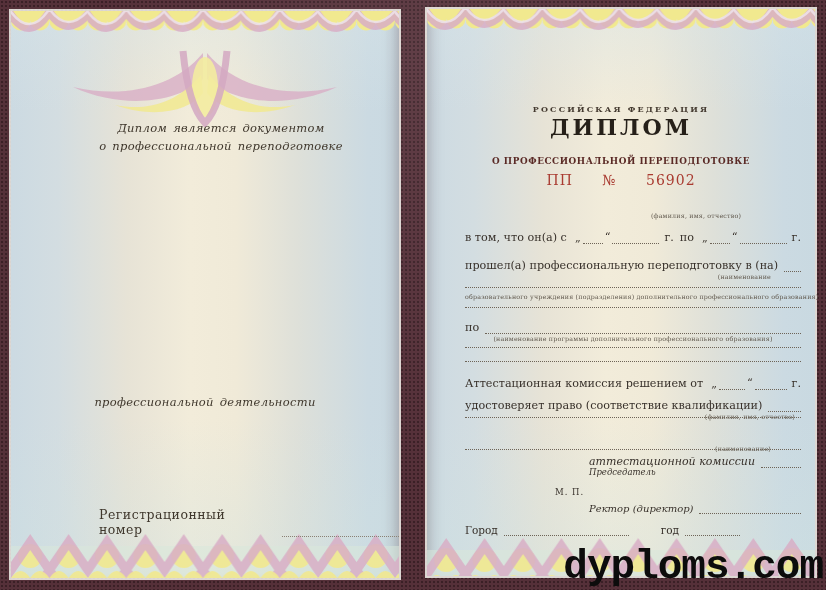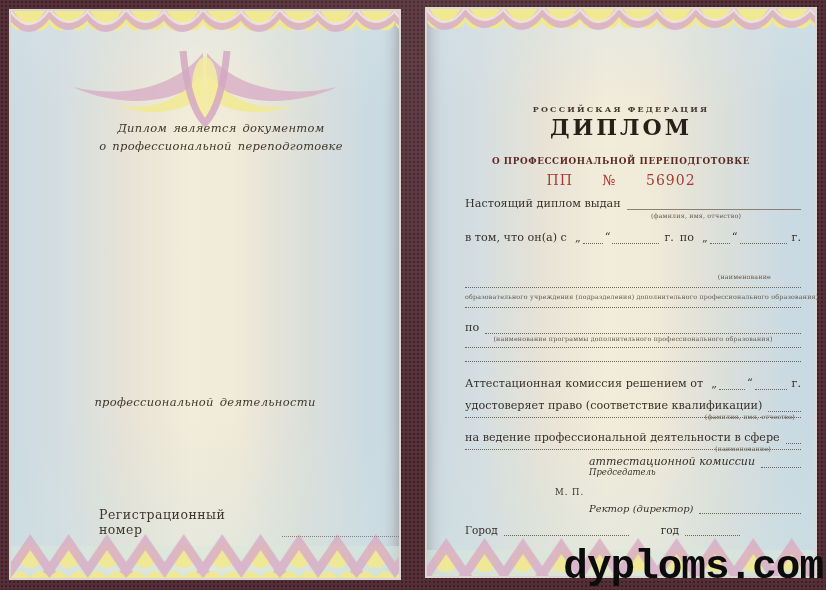--- a/index.html
+++ b/index.html
@@ -136,41 +136,41 @@
 
   <div class="country">РОССИЙСКАЯ ФЕДЕРАЦИЯ</div>
   <div class="title">ДИПЛОМ</div>
   <div class="subtitle">О ПРОФЕССИОНАЛЬНОЙ ПЕРЕПОДГОТОВКЕ</div>
   <div class="serial">
     <span>ПП</span>
     <span>№</span>
     <span>56902</span>
   </div>
 
-  <div class="row" style="top:186px">
-    <span class="lbl">Настоящий диплом выдан</span>
-    <span class="fill solid"></span>
-  </div>
   <div class="hint" style="top:203px;left:170px;right:20px;text-align:center">(фамилия, имя, отчество)</div>
 
   <div class="row" style="top:220px">
     <span class="lbl">в том, что он(а) с</span>
     <span class="q">„</span>
     <span class="fill w20"></span>
     <span class="q">“</span>
     <span class="fill"></span>
     <span class="lbl" style="margin-left:5px">г.</span>
     <span class="lbl">по</span>
     <span class="q">„</span>
     <span class="fill w20"></span>
     <span class="q">“</span>
     <span class="fill"></span>
     <span style="margin-left:5px">г.</span>
   </div>
 
+  <div class="row" style="top:248px">
+    <span class="lbl">прошел(а) профессиональную переподготовку в  (на)</span>
+    <span class="fill"></span>
+  </div>
   <div class="hint" style="top:264px;right:44px">(наименование</div>
   <div class="hline" style="top:278px"></div>
   <div class="hint center" style="top:284px">образовательного учреждения (подразделения) дополнительного профессионального образования)</div>
   <div class="hline" style="top:298px"></div>
 
   <div class="row" style="top:310px">
     <span class="lbl">по</span>
     <span class="fill"></span>
   </div>
   <div class="hint center" style="top:326px">(наименование программы  дополнительного профессионального образования)</div>
@@ -186,24 +186,20 @@
     <span style="margin-left:5px">г.</span>
   </div>
 
   <div class="row" style="top:388px">
     <span class="lbl">удостоверяет право (соответствие квалификации)</span>
     <span class="fill"></span>
   </div>
   <div class="hint" style="top:404px;right:20px">(фамилия, имя, отчество)</div>
   <div class="hline" style="top:408px"></div>
 
-  <div class="row" style="top:420px">
-    <span class="lbl">на ведение профессиональной деятельности в сфере</span>
-    <span class="fill"></span>
-  </div>
   <div class="hint" style="top:436px;right:44px">(наименование)</div>
   <div class="hline" style="top:440px"></div>
 
   <div id="chair1" class="sig">Председатель</div>
   <div class="row sig" id="row-chair2">
     <span class="lbl">аттестационной комиссии</span>
     <span class="fill"></span>
   </div>
   <div class="seal">М. П.</div>
   <div class="row sig" id="row-rector">

